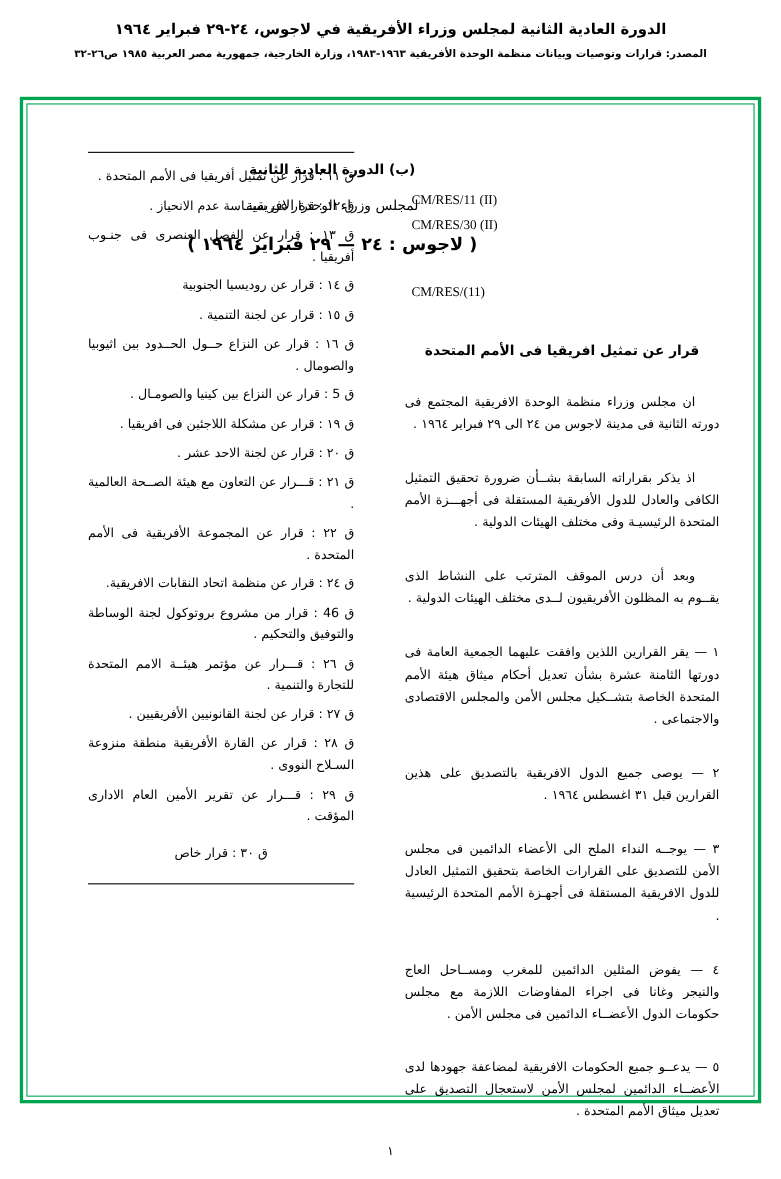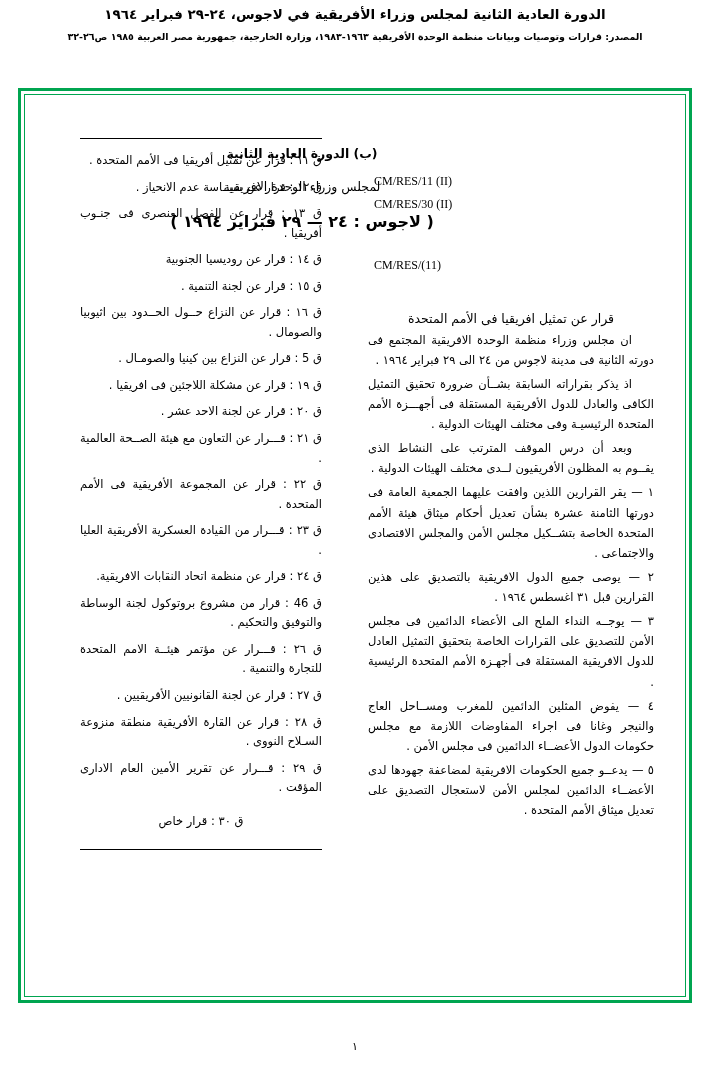--- a/index.html
+++ b/index.html
@@ -17,21 +17,21 @@
   }
 
   .page {
     position: absolute;
     inset: 0;
   }
 
   
   .doc-header {
     position: absolute;
-    top: 5px;
+    top: 18px;
     left: 0;
     width: 710px;
     text-align: center;
   }
   .doc-header .title {
     font-size: 13.5px;
     font-weight: bold;
     letter-spacing: 0px;
     line-height: 1.35;
     direction: rtl;
@@ -108,27 +108,27 @@
     font-size: 12px;
     direction: ltr;
     text-align: left;
     padding-left: 10px;
     font-family: "Liberation Serif", serif;
   }
 
   .sec-title {
     margin-top: 38px;
     font-size: 12.5px;
-    font-weight: normal;
+    font-weight: bold;
     text-align: center;
     direction: rtl;
   }
 
   .para {
-    margin-top: 4px;
+    margin-top: 29px;
     font-size: 11.5px;
     line-height: 1.75;
     text-align: justify;
     text-align-last: right;
     direction: rtl;
     padding: 0 4px;
   }
   .para.indent { text-indent: 22px; }
 
   
@@ -247,21 +247,20 @@
           <div class="list-item">ق ١٢ : قرار عن سيــاسة عدم الانحياز  .</div>
           <div class="list-item">ق ١٣ : قرار عن الفصل العنصرى فى جنـوب أفريقيا .</div>
           <div class="list-item">ق ١٤ : قرار عن روديسيا الجنوبية</div>
           <div class="list-item">ق ١٥ : قرار عن لجنة التنمية .</div>
           <div class="list-item">ق ١٦ : قرار عن النزاع حــول الحــدود بين اثيوبيا والصومال .</div>
           <div class="list-item">ق 5 : قرار عن النزاع بين كينيا والصومـال .</div>
           <div class="list-item">ق ١٩ : قرار عن مشكلة اللاجئين فى افريقيا .</div>
           <div class="list-item">ق ٢٠ : قرار عن لجنة الاحد عشر  .</div>
           <div class="list-item">ق ٢١ : قـــرار عن التعاون مع هيئة الصــحة العالمية .</div>
           <div class="list-item">ق ٢٢ : قرار عن المجموعة الأفريقية فى الأمم المتحدة .</div>
-          <div class="list-item">ق ٢٣ : قـــرار من القيادة العسكرية الأفريقية العليا .</div>
           <div class="list-item">ق ٢٤ : قرار عن منظمة اتحاد النقابات الافريقية.</div>
           <div class="list-item">ق 46 : قرار من مشروع بروتوكول لجنة الوساطة والتوفيق والتحكيم .</div>
           <div class="list-item">ق ٢٦ : قـــرار عن مؤتمر هيئــة الامم المتحدة للتجارة والتنمية .</div>
           <div class="list-item">ق ٢٧ : قرار عن لجنة القانونيين الأفريقيين .</div>
           <div class="list-item">ق ٢٨ : قرار عن القارة الأفريقية منطقة منزوعة السـلاح النووى .</div>
           <div class="list-item">ق ٢٩ : قـــرار عن تقرير الأمين العام الادارى المؤقت .</div>
           <div class="list-item special">ق ٣٠ : قرار خاص</div>
 
           <div class="list-rule bottom"></div>
         </div>

